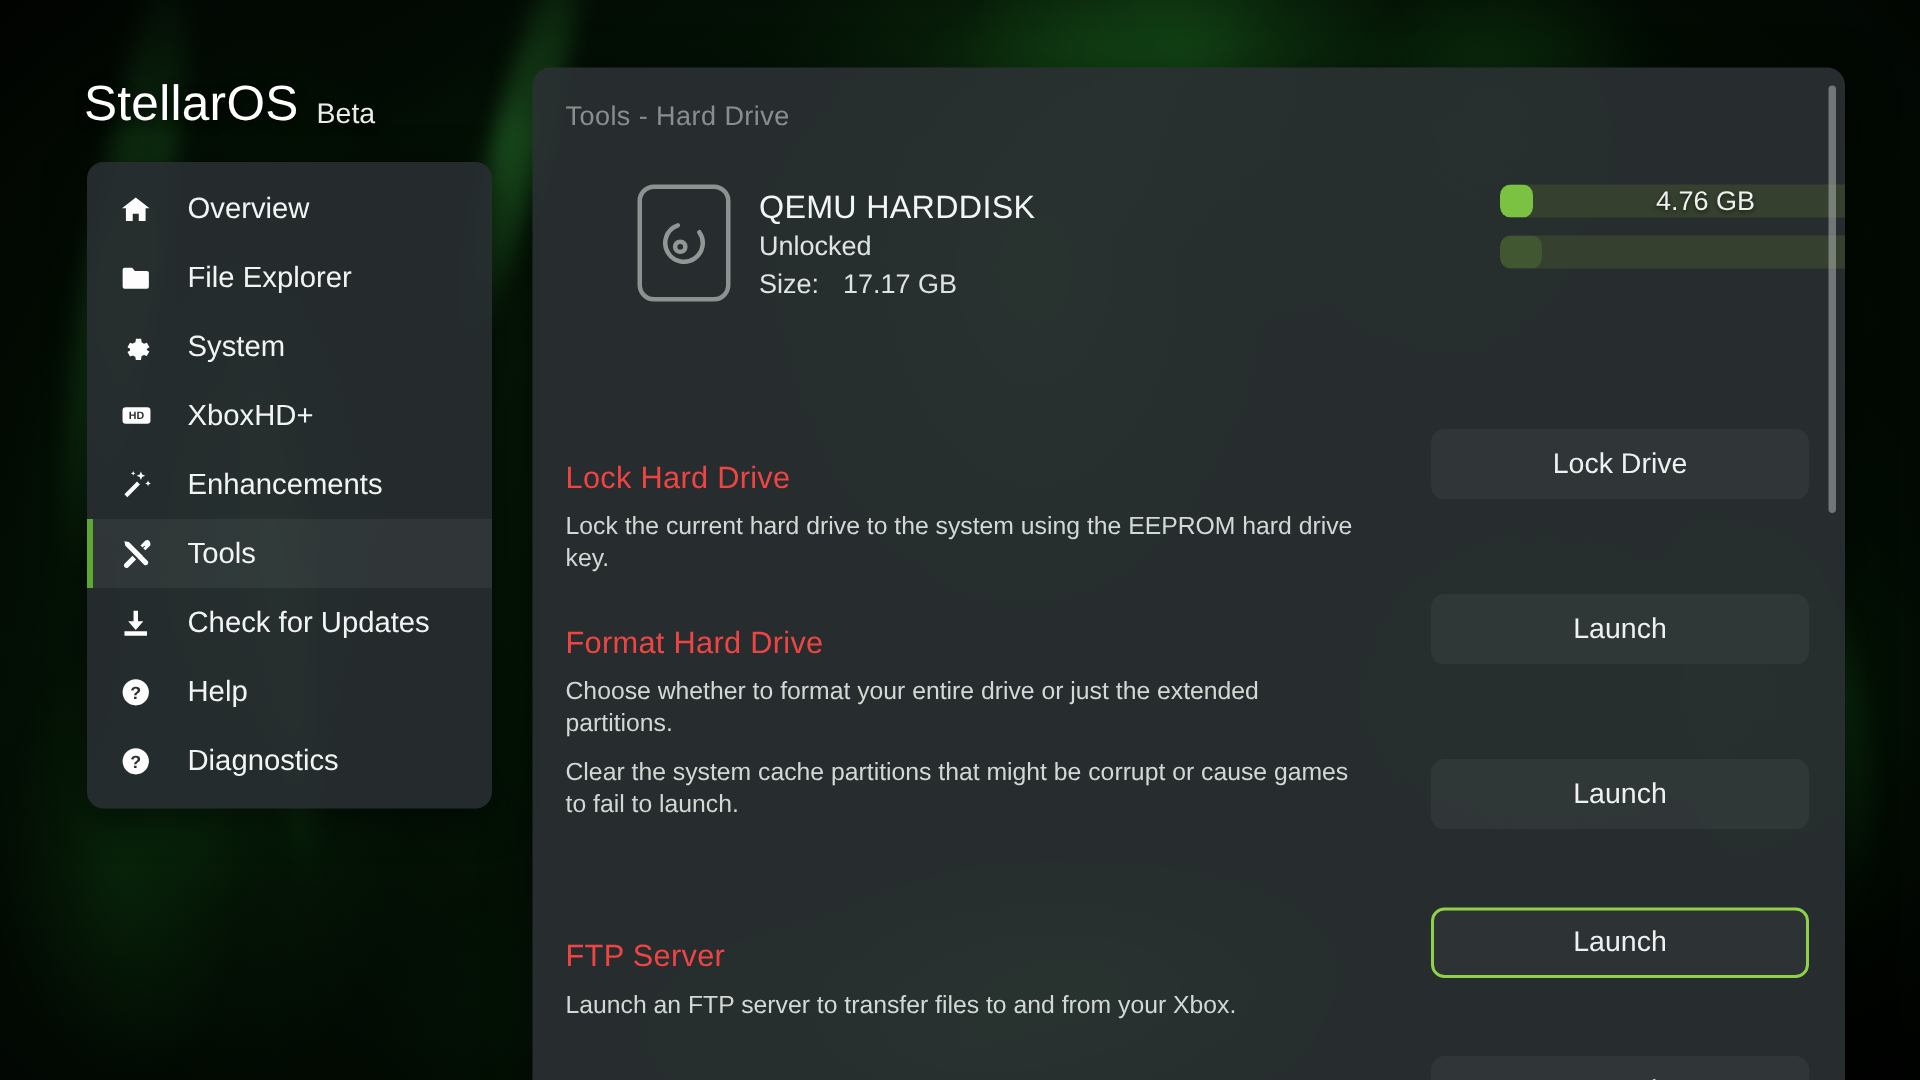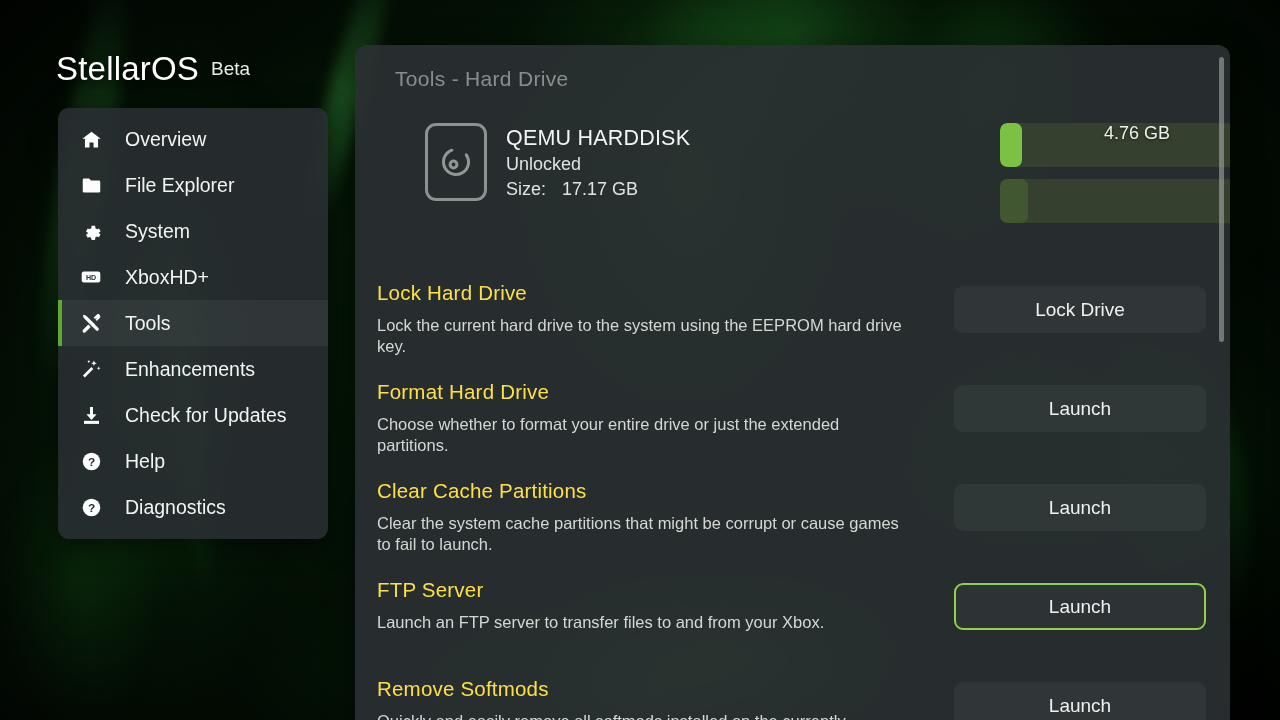--- a/index.html
+++ b/index.html
@@ -36,21 +36,21 @@
     opacity: 0.75;
   }
   .bg-vignette {
     position: absolute; inset: 0;
     background: radial-gradient(ellipse 900px 620px at 640px 360px, rgba(0,0,0,0) 40%, rgba(0,0,0,0.55) 85%, rgba(0,0,0,0.88) 100%);
   }
 
   
   .brand {
     position: absolute; left: 56px; top: 50px;
-    display: flex; align-items: center; gap: 12px;
+    display: flex; align-items: flex-end; gap: 12px;
     z-index: 5;
   }
   .brand-name {
     font-size: 33px; font-weight: 400; color: #ffffff;
     letter-spacing: 0.2px;
     text-shadow: 0 2px 7px rgba(0,0,0,0.85);
   }
   .brand-beta {
     font-size: 19px; color: #e8ecea; font-weight: 400;
     text-shadow: 0 2px 6px rgba(0,0,0,0.85);
@@ -74,43 +74,43 @@
     gap: 23px;
     cursor: pointer;
   }
   .nav-item.selected { background: rgba(255,255,255,0.055); }
   .nav-item.selected::before {
     content: ""; position: absolute; left: 0; top: 0; bottom: 0;
     width: 4px; background: #5fa832;
   }
   .nav-icon {
     width: 22px; height: 22px;
-    display: flex; align-items: center; justify-content: flex-end;
+    display: flex; align-items: center; justify-content: flex-start;
     flex: 0 0 22px;
     color: #fdfdfd;
   }
   .nav-icon svg { display: block; }
   .nav-label {
     font-size: 19.5px; color: #f2f4f3; font-weight: 400;
     white-space: nowrap;
   }
 
   
   .panel {
     position: absolute; left: 355px; top: 45px;
     width: 875px; height: 690px;
     background: rgba(42,47,50,0.93);
     border-radius: 12px 12px 0 0;
     z-index: 3;
     overflow: hidden;
     box-shadow: 0 6px 30px rgba(0,0,0,0.5);
   }
   .panel-title {
-    position: absolute; left: 40px; top: 22px;
-    font-size: 21px; color: rgba(196,202,200,0.62);
+    position: absolute; left: 22px; top: 22px;
+    font-size: 18px; color: rgba(196,202,200,0.62);
     letter-spacing: 0.3px;
   }
 
   
   .drive-row {
     position: absolute; left: 22px; top: 78px;
     right: 24px;
     display: flex; gap: 0; padding-left: 48px;
   }
   .drive-icon {
@@ -136,25 +136,25 @@
     font-size: 18px; color: #dfe3e1; line-height: 25px;
     display: flex; gap: 16px;
   }
 
   .bars {
     position: absolute; left: 645px; top: 78px; width: 560px;
   }
   .bars-top { display: flex; gap: 14px; }
   .bar {
     position: relative;
-    height: 44px;
+    height: 22px;
     border-radius: 7px;
     background: rgba(70,88,46,0.45);
     overflow: hidden;
-    display: flex; justify-content: center;
+    display: flex; align-items: center; justify-content: center;
   }
   .bar.b1 { width: 274px; }
   .bar.b3 { width: 560px; margin-top: 12px; }
   .bar-fill {
     position: absolute; left: 0; top: 0; bottom: 0;
     background: #7cc242;
     border-radius: 7px;
   }
   .bar.b3 .bar-fill { background: rgba(124,194,66,0.17); }
   .bar-label {
@@ -167,22 +167,23 @@
   .tools {
     position: absolute; left: 22px; top: 228px; right: 24px;
   }
   .tool-row {
     position: relative;
     display: flex; align-items: flex-start;
     min-height: 99px;
   }
   .tool-text { width: 560px; flex: 0 0 560px; padding-top: 5px; }
   .tool-title {
-    font-size: 20.5px; color: #fde047; line-height: 30px;
+    font-size: 20.5px; color: #ef4444; line-height: 30px;
     letter-spacing: 0.2px;
+    margin-top: 26px;
   }
   .tool-desc {
     font-size: 16.5px; color: #d3d8d5; line-height: 21px;
     margin-top: 7px;
     max-width: 525px;
   }
   .tool-btn-wrap {
     flex: 1 1 auto;
     display: flex; justify-content: flex-end;
     padding-top: 13px;
@@ -264,41 +265,41 @@
       </div>
       <div class="nav-item">
         <span class="nav-icon">
           <svg width="22" height="22" viewBox="0 0 26 26" fill="none">
             <rect x="2" y="6.5" width="22" height="13" rx="2.6" fill="currentColor"></rect>
             <text x="13" y="16.1" font-size="8.4" font-family="Liberation Sans, sans-serif" font-weight="bold" text-anchor="middle" fill="#2a2f32">HD</text>
           </svg>
         </span>
         <span class="nav-label">XboxHD+</span>
       </div>
+      <div class="nav-item">
+        <span class="nav-icon">
+          <svg width="22" height="22" viewBox="0 0 24 24" fill="currentColor">
+            <path d="M3.2 19.1l9.2-9.2 2.1 2.1-9.2 9.2-2.1-2.1z"></path>
+            <path d="M15.2 2.6l.9 2.2 2.2.9-2.2.9-.9 2.2-.9-2.2-2.2-.9 2.2-.9.9-2.2z"></path>
+            <path d="M20.4 9.1l.6 1.5 1.5.6-1.5.6-.6 1.5-.6-1.5-1.5-.6 1.5-.6.6-1.5z"></path>
+            <path d="M9.6 2.2l.5 1.2 1.2.5-1.2.5-.5 1.2-.5-1.2-1.2-.5 1.2-.5.5-1.2z"></path>
+          </svg>
+        </span>
+        <span class="nav-label">Enhancements</span>
+      </div>
       <div class="nav-item selected">
         <span class="nav-icon">
           <svg width="22" height="22" viewBox="0 0 24 24" fill="currentColor">
             <path d="M3.2 3.1l3.3.6 10 10-2.6 2.6-10-10-.7-3.2z"></path>
             <path d="M18.3 2.6l-3.6 3.6 1.5 1.5 1.3-1.3.5.5-1.3 1.3 1.5 1.5 3.6-3.6c.5-1.7-.4-3.3-1.8-3.9-.4-.1-1-.2-1.7.4z" transform="translate(0.2,0)"></path>
             <path d="M15.9 13.3l-2.6 2.6 4.4 4.4a1.9 1.9 0 002.6-2.6l-4.4-4.4z"></path>
             <path d="M9.1 14.3l-6 6a1.9 1.9 0 002.6 2.6l6-6-2.6-2.6z" transform="translate(0,-0.6)"></path>
           </svg>
         </span>
         <span class="nav-label">Tools</span>
-      </div>
-      <div class="nav-item">
-        <span class="nav-icon">
-          <svg width="22" height="22" viewBox="0 0 24 24" fill="currentColor">
-            <path d="M3.2 19.1l9.2-9.2 2.1 2.1-9.2 9.2-2.1-2.1z"></path>
-            <path d="M15.2 2.6l.9 2.2 2.2.9-2.2.9-.9 2.2-.9-2.2-2.2-.9 2.2-.9.9-2.2z"></path>
-            <path d="M20.4 9.1l.6 1.5 1.5.6-1.5.6-.6 1.5-.6-1.5-1.5-.6 1.5-.6.6-1.5z"></path>
-            <path d="M9.6 2.2l.5 1.2 1.2.5-1.2.5-.5 1.2-.5-1.2-1.2-.5 1.2-.5.5-1.2z"></path>
-          </svg>
-        </span>
-        <span class="nav-label">Enhancements</span>
       </div>
       <div class="nav-item">
         <span class="nav-icon">
           <svg width="21" height="21" viewBox="0 0 24 24" fill="currentColor">
             <path d="M10.3 2.4h3.4v8.1h4.1L12 17.2 6.2 10.5h4.1V2.4z"></path>
             <path d="M3.4 18.1h17.2v3.5H3.4z"></path>
           </svg>
         </span>
         <span class="nav-label">Check for Updates</span>
       </div>
@@ -370,21 +371,20 @@
           <div class="tool-text">
             <div class="tool-title">Format Hard Drive</div>
             <div class="tool-desc">Choose whether to format your entire drive or just the extended partitions.</div>
           </div>
           <div class="tool-btn-wrap">
             <button class="tool-btn">Launch</button>
           </div>
         </div>
         <div class="tool-row">
           <div class="tool-text">
-            <div class="tool-title">Clear Cache Partitions</div>
             <div class="tool-desc">Clear the system cache partitions that might be corrupt or cause games to fail to launch.</div>
           </div>
           <div class="tool-btn-wrap">
             <button class="tool-btn">Launch</button>
           </div>
         </div>
         <div class="tool-row">
           <div class="tool-text">
             <div class="tool-title">FTP Server</div>
             <div class="tool-desc">Launch an FTP server to transfer files to and from your Xbox.</div>

